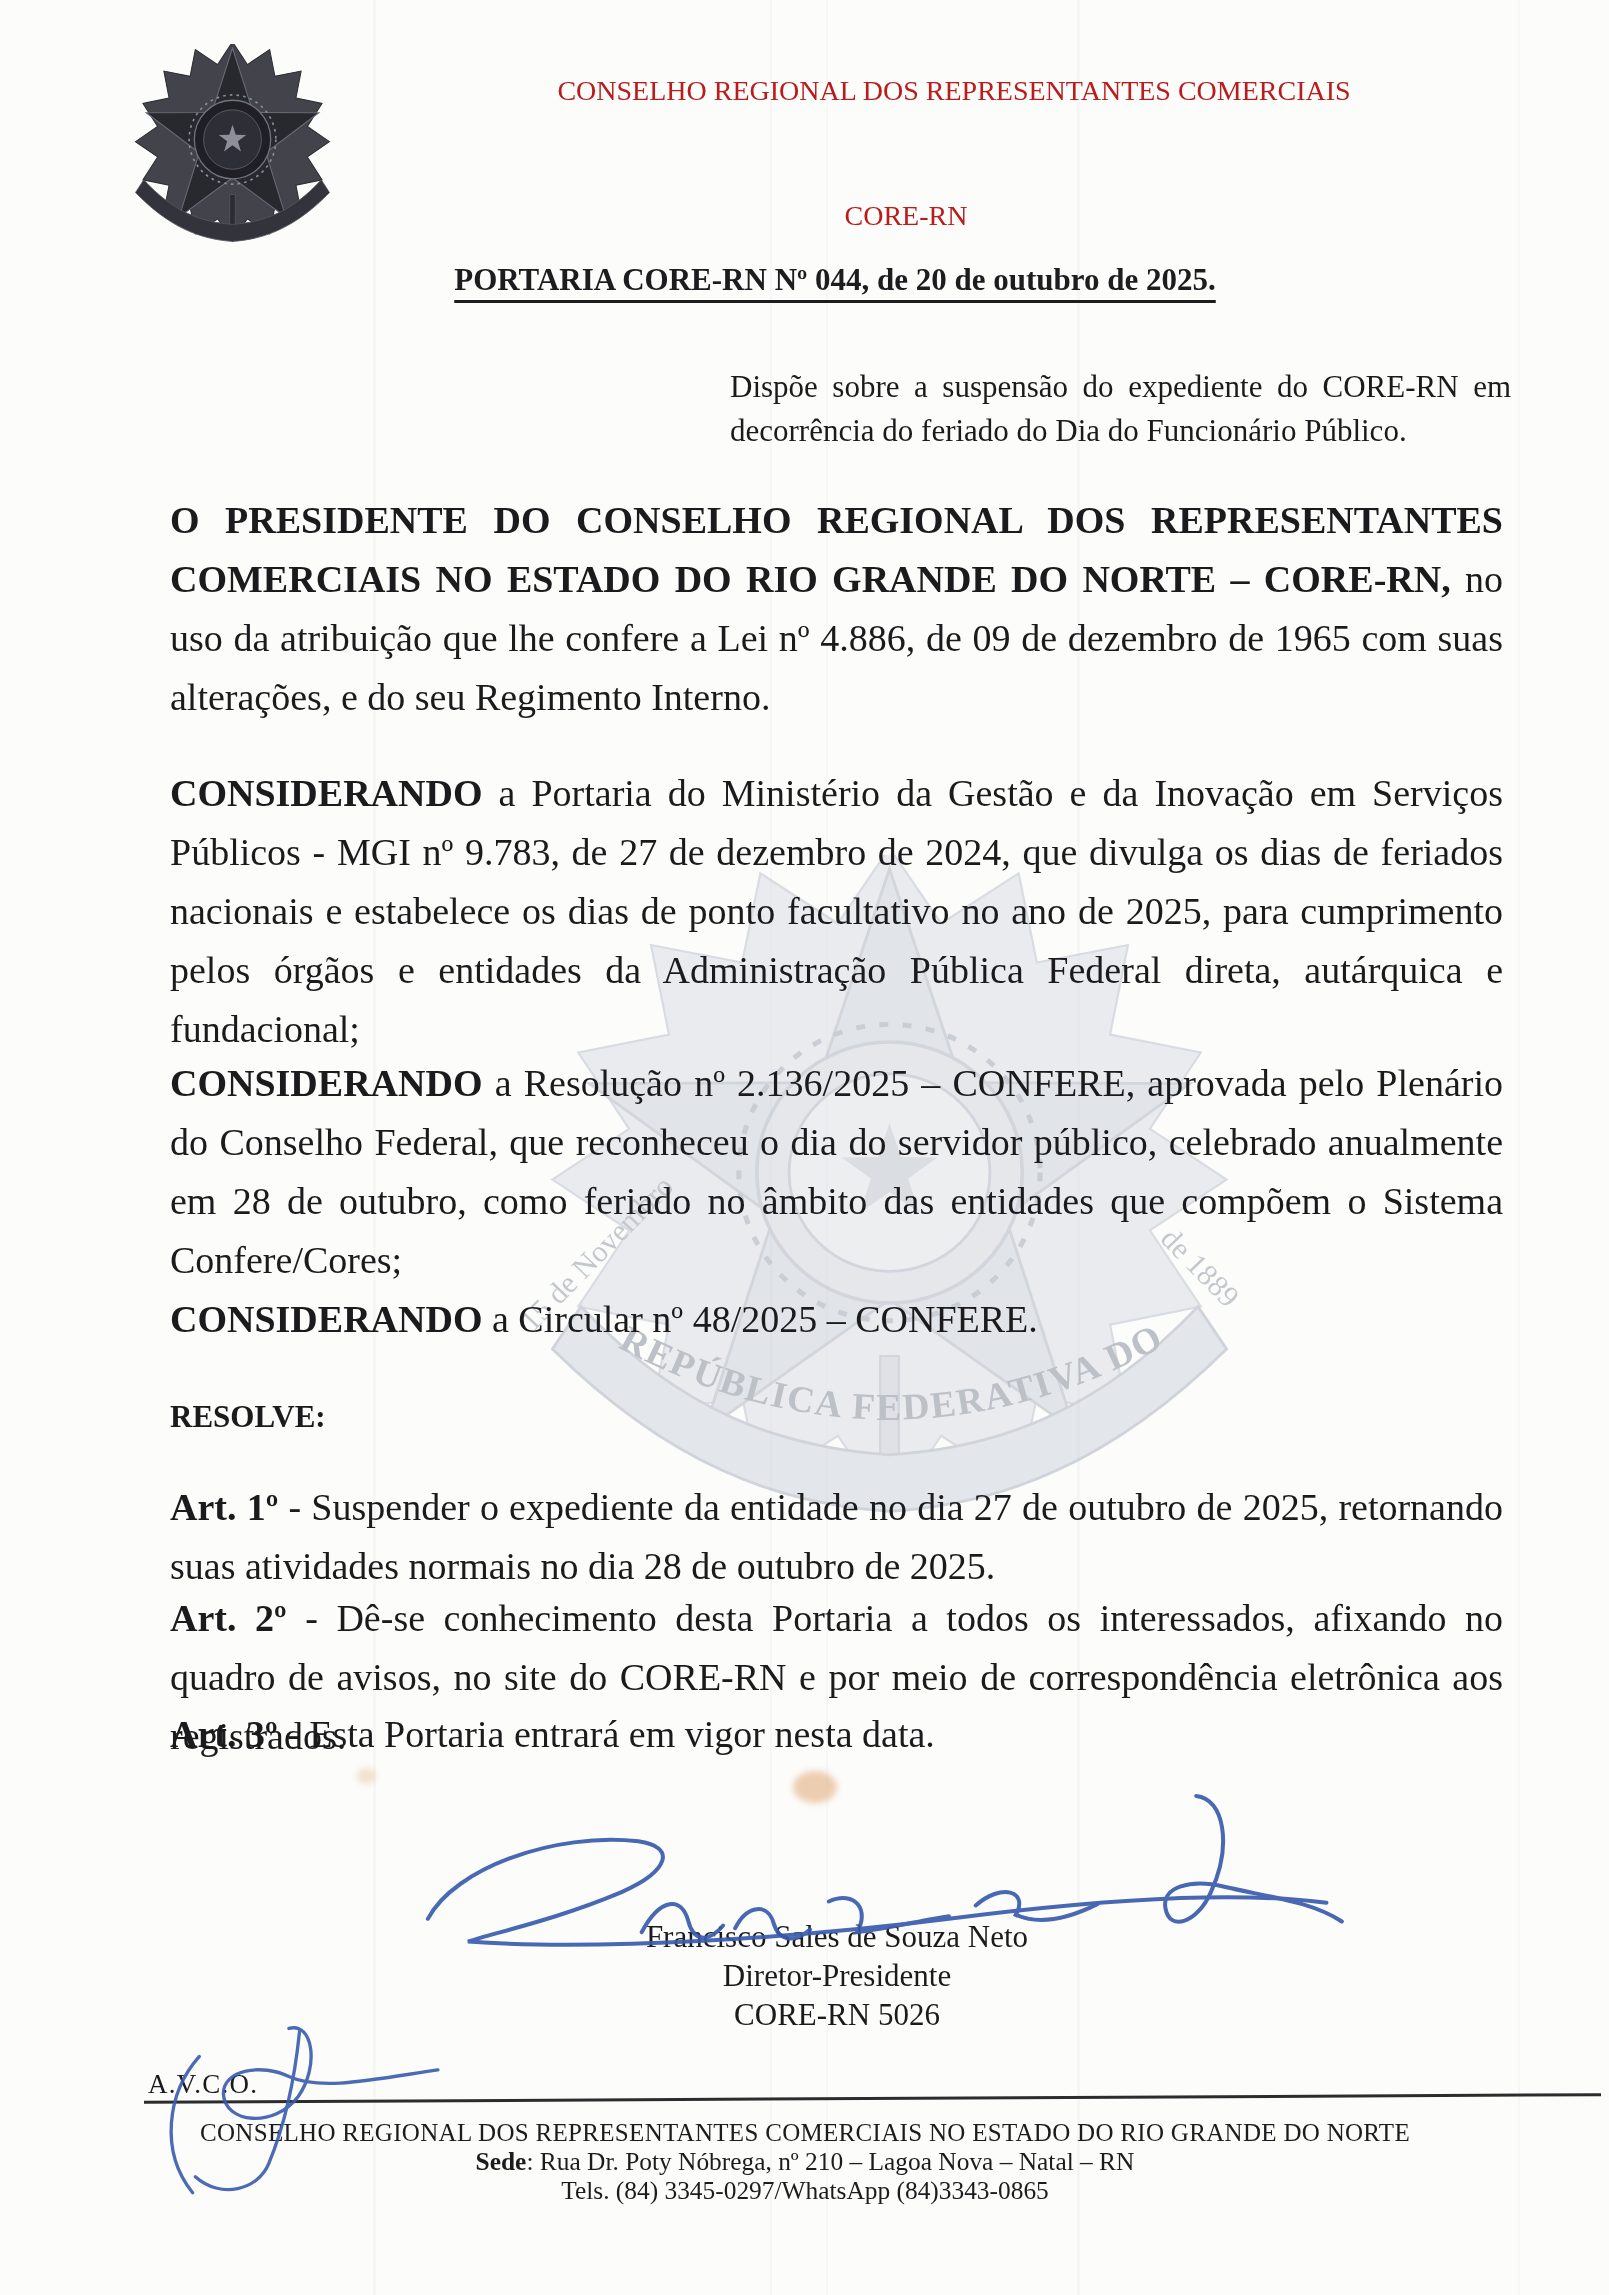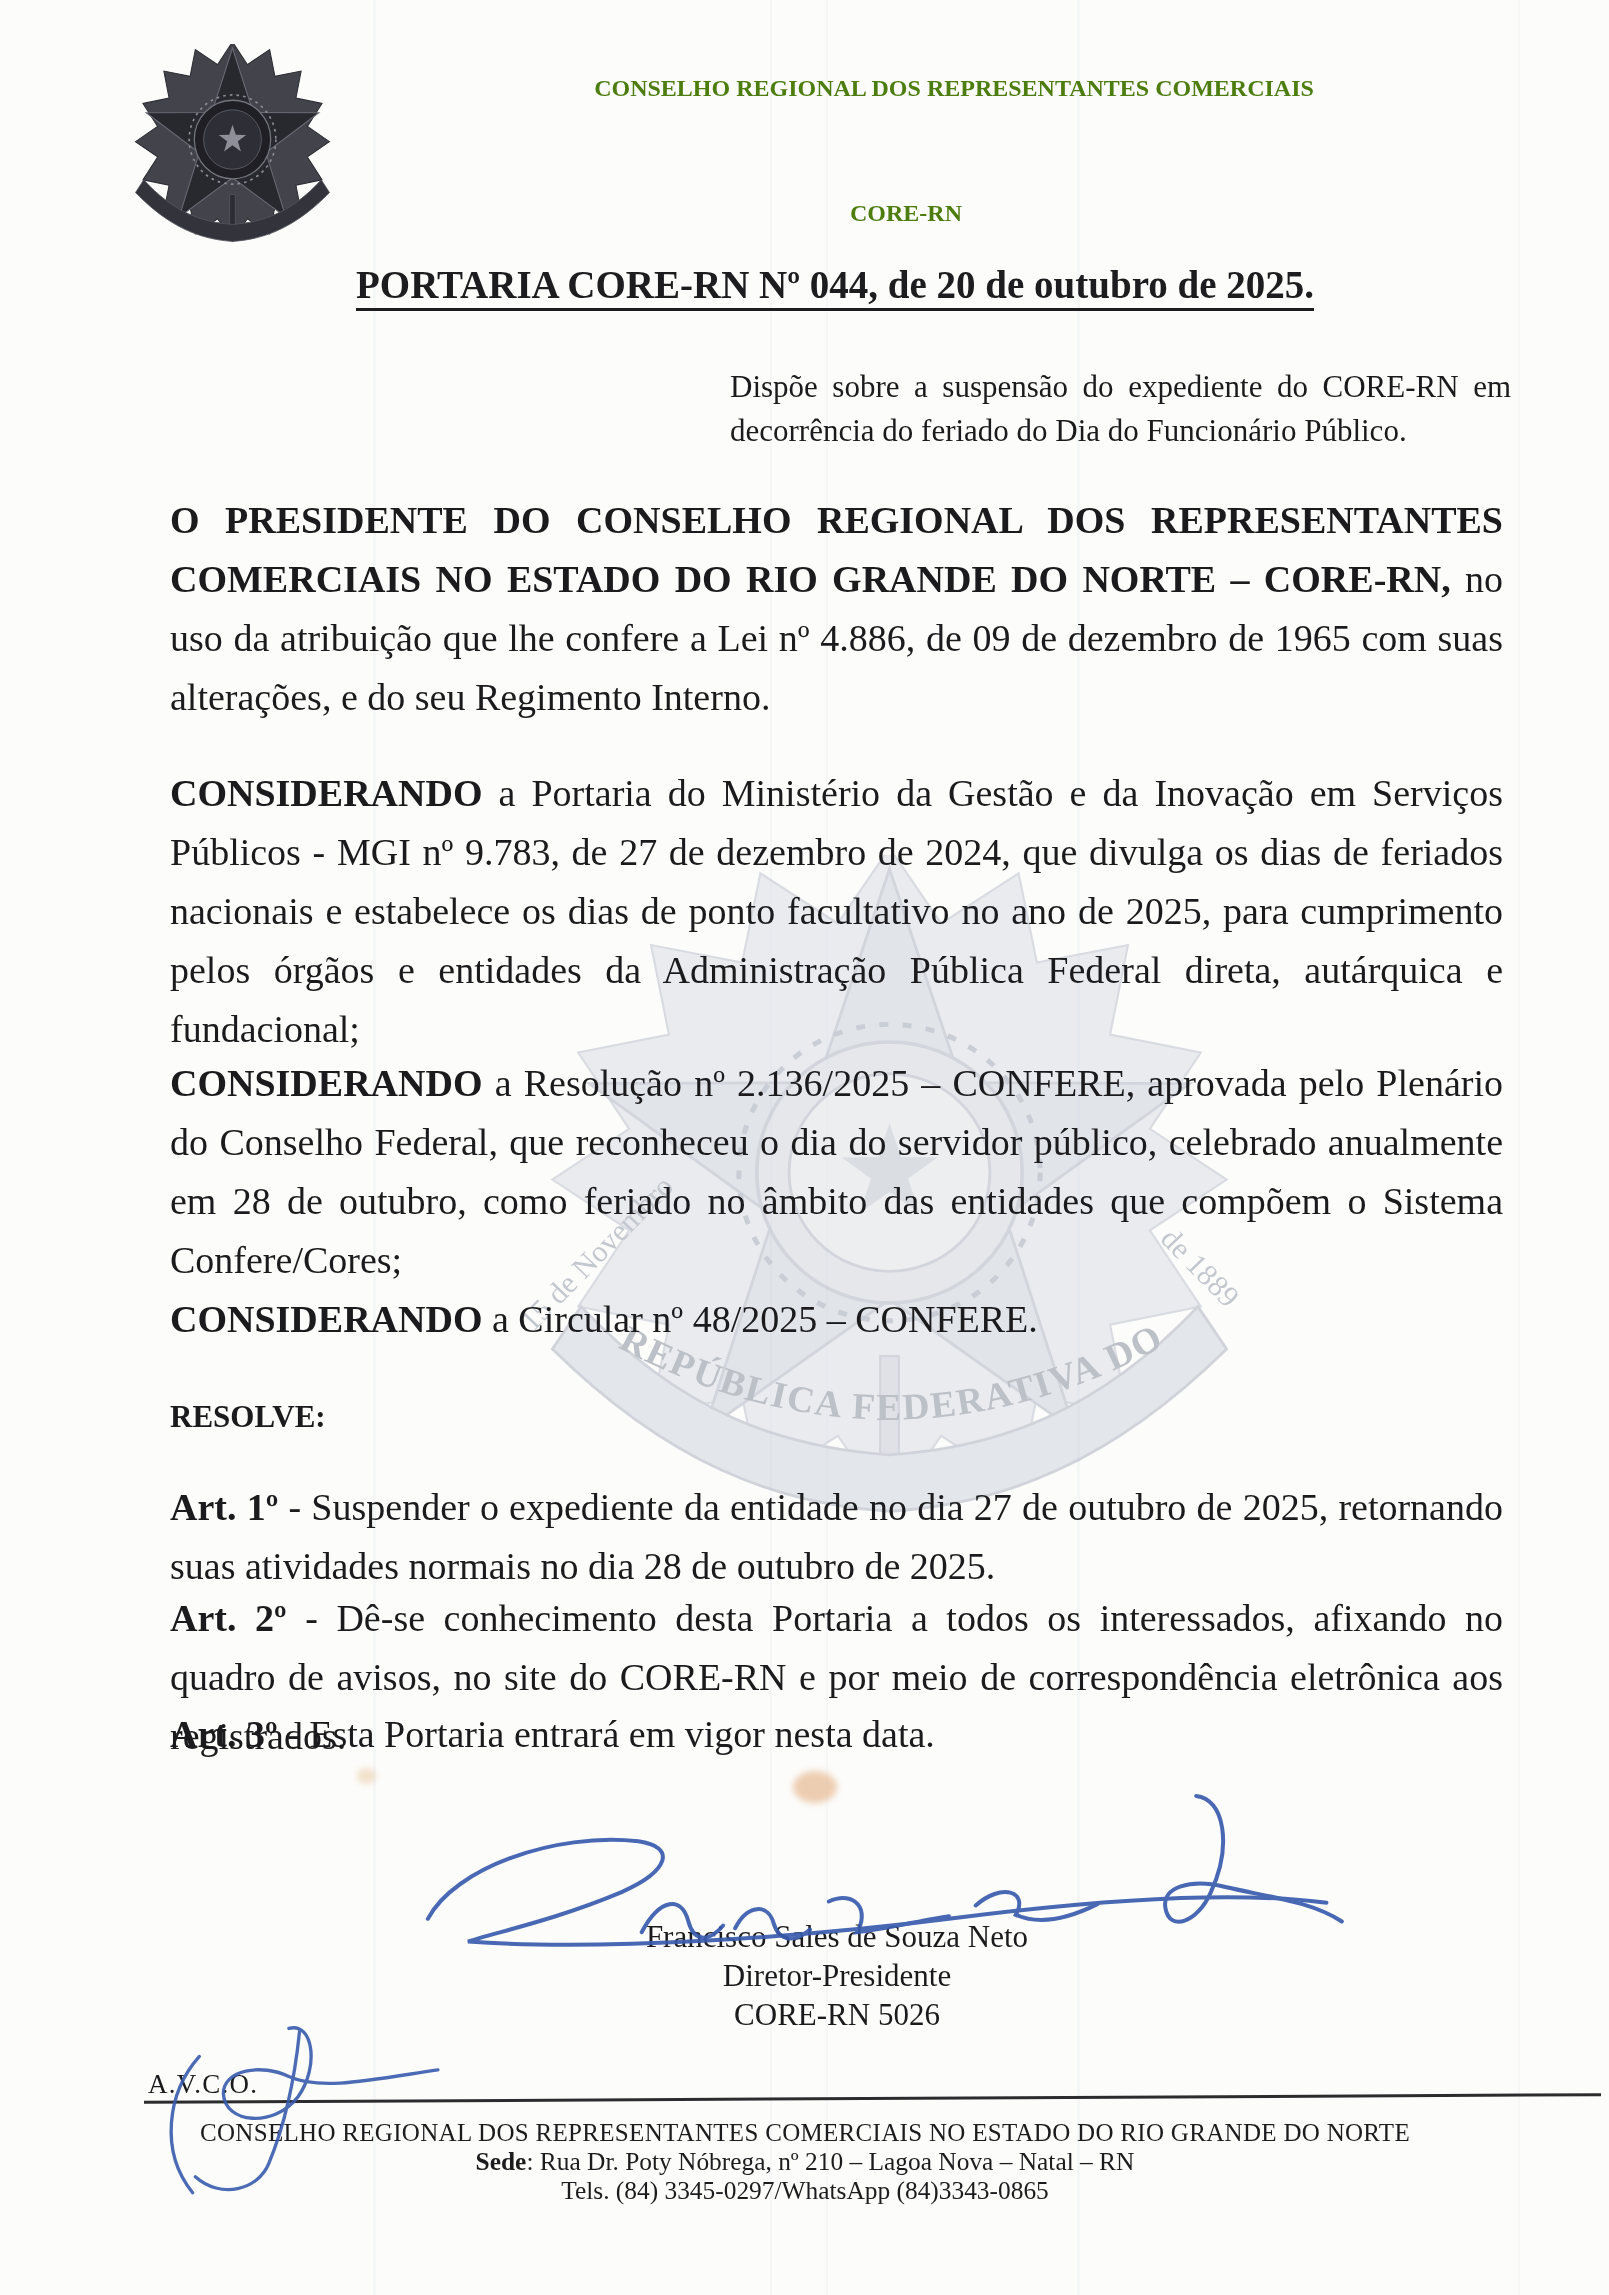--- a/index.html
+++ b/index.html
@@ -10,24 +10,24 @@
     font-family:"Liberation Serif", serif;
     color:#1b1b1d;
     overflow:hidden;
   }
   .page { position:absolute; inset:0; }
 
   
   .streak { position:absolute; top:0; bottom:0; pointer-events:none; }
 
   
-  .h-line { position:absolute; transform:translateX(-50%); white-space:nowrap; font-weight:bold; font-size:24px; color:#4d7c0f; }
+  .h-line { position:absolute; transform:translateX(-50%); white-space:nowrap; font-weight:normal; font-size:28px; color:#b91c1c; }
   .h-portaria {
     position:absolute; transform:translateX(-50%); white-space:nowrap;
-    font-weight:bold; font-size:39px; color:#1d1d20;
+    font-weight:bold; font-size:31px; color:#1d1d20;
     text-decoration:underline; text-decoration-thickness:3.3px; text-underline-offset:10px;
   }
 
   
   .emblem { position:absolute; left:119px; top:44px; width:227px; height:225px; }
   .watermark { position:absolute; left:495px; top:855px; width:789px; height:748px; opacity:0.5; pointer-events:none; }
 
   
   .epigraph {
     position:absolute; left:686px; top:365px; width:781px;

